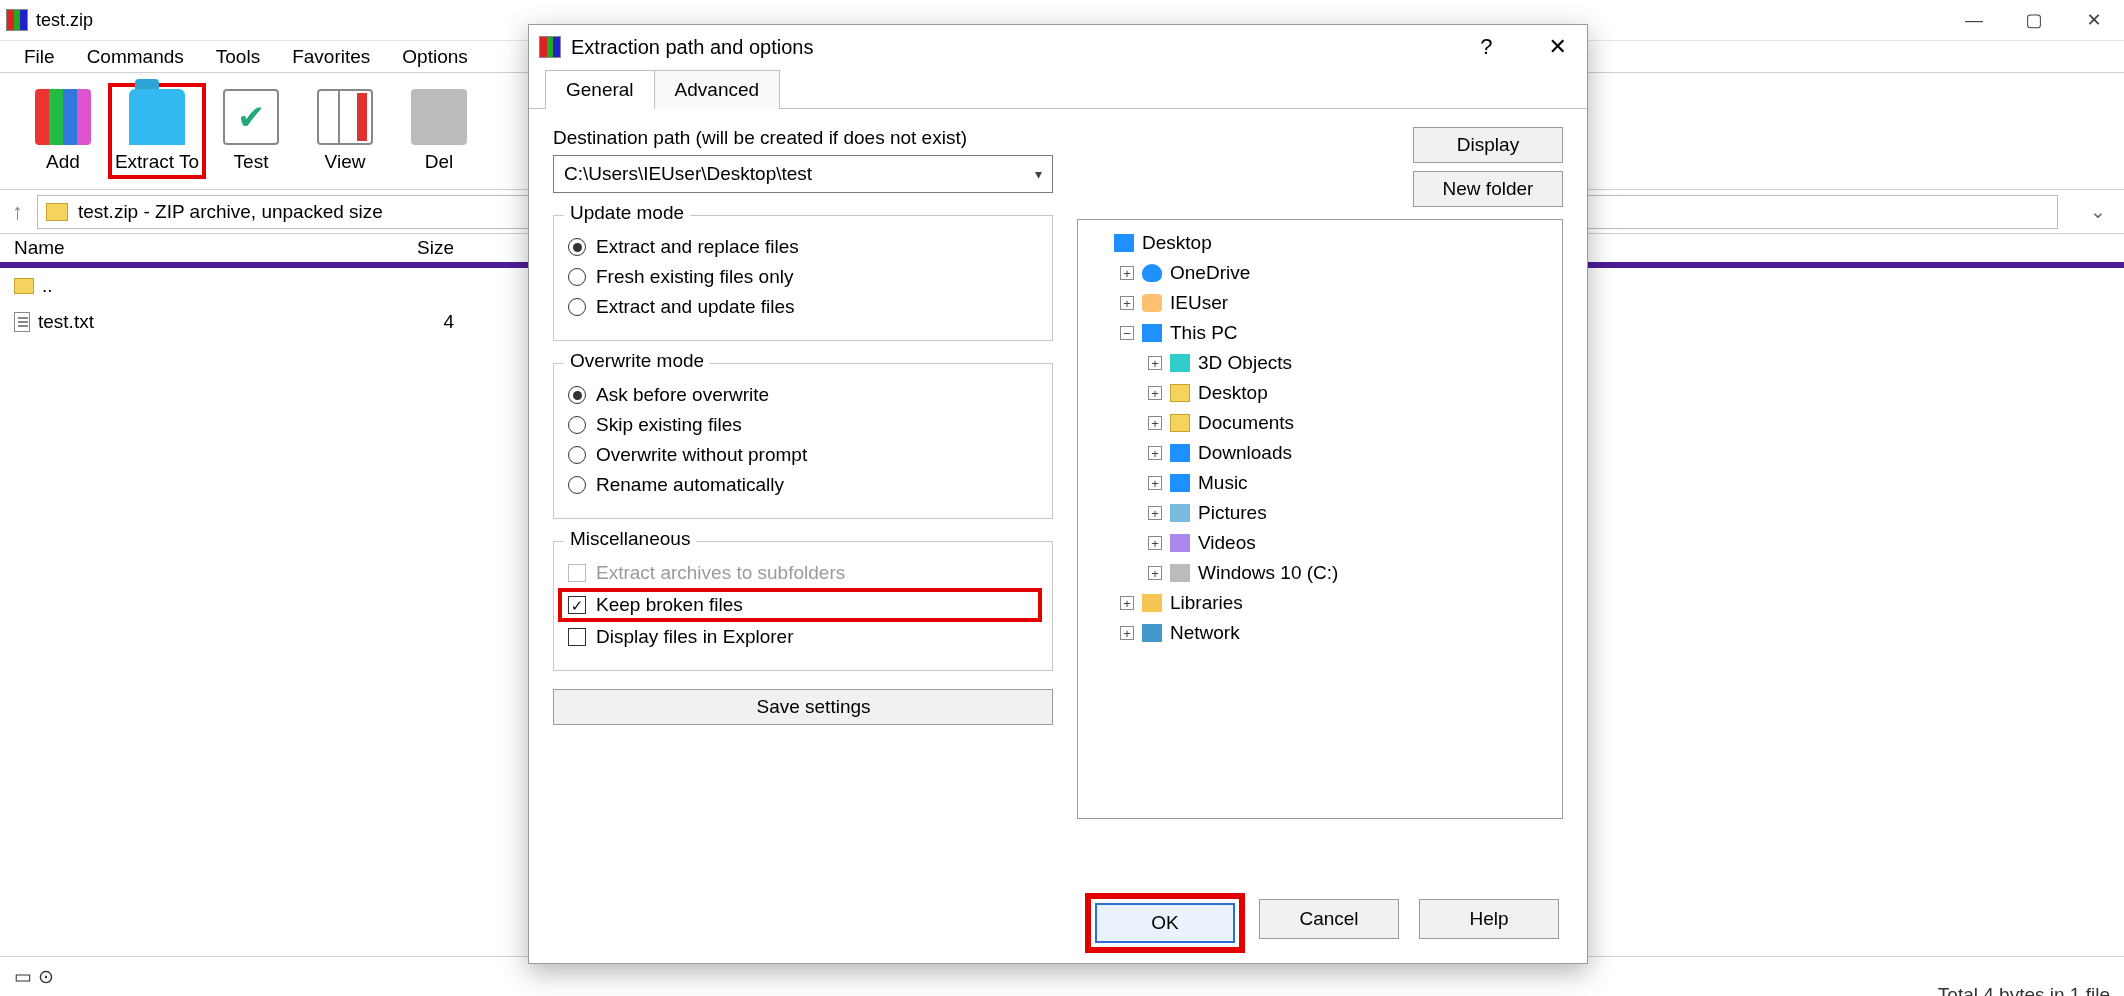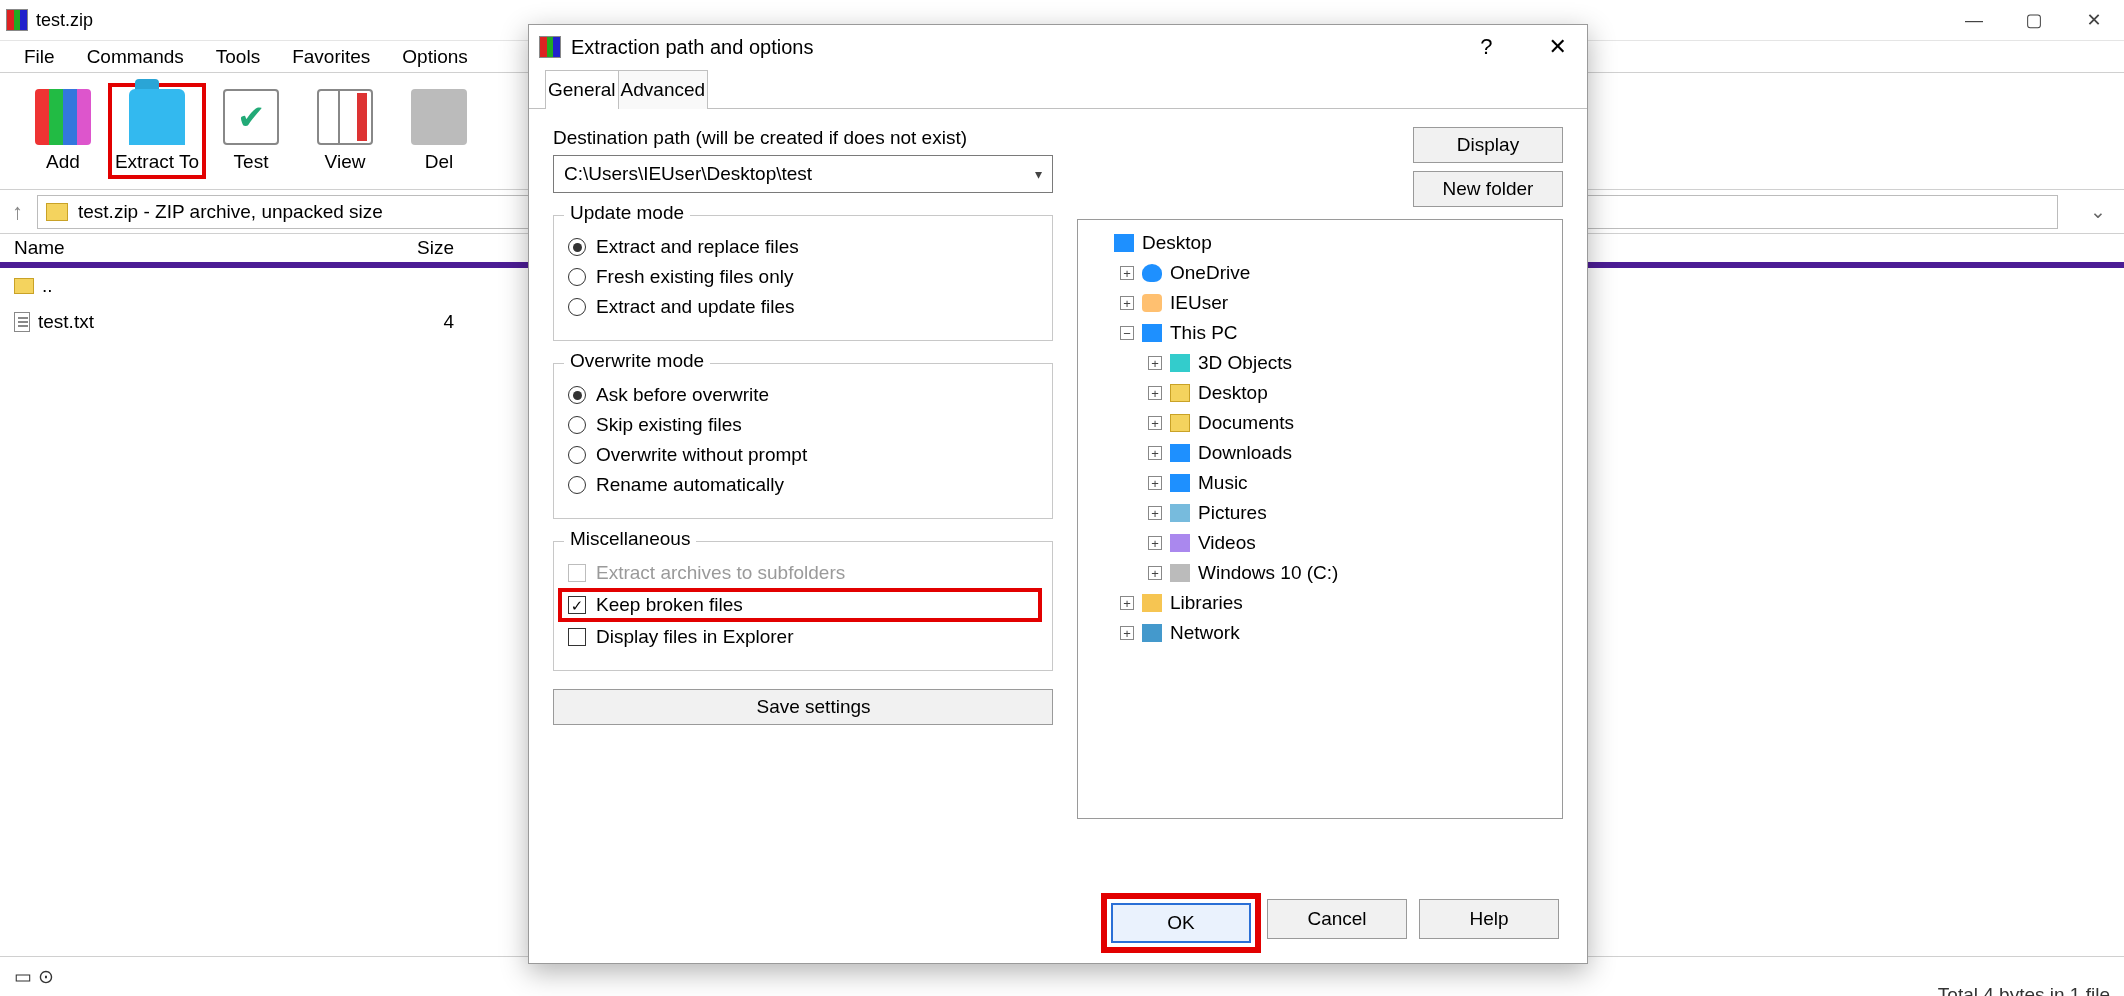--- a/index.html
+++ b/index.html
@@ -48,21 +48,21 @@
 .statusbar .sright{margin-left:auto;margin-top:37px;}
 
 
 .dialog { position:absolute; left:528px; top:24px; width:1060px; height:940px; background:#fff; border:1px solid #9a9a9a; box-shadow:0 8px 26px rgba(0,0,0,.3);}
 .dlg-titlebar{height:44px;display:flex;align-items:center;padding:0 10px;}
 .dlg-titlebar .app-icon{width:22px;height:22px;margin-right:10px;background:linear-gradient(to right,#d22,#d22 33%,#2a2 33%,#2a2 66%,#22c 66%);border:1px solid #888;}
 .dlg-title{font-size:20px;}
 .dlg-titlebar .right{margin-left:auto;display:flex;gap:36px;align-items:center;}
 .dlg-titlebar .right span{font-size:22px;padding:6px 10px;}
 .tabs{height:40px;display:flex;align-items:flex-end;padding-left:16px;border-bottom:1px solid #c0c0c0;}
-.tab{padding:8px 2px;border:1px solid #c0c0c0;border-bottom:none;background:#f9f9f9;margin-right:-1px;font-size:19px;position:relative;top:1px;}
+.tab{padding:8px 20px;border:1px solid #c0c0c0;border-bottom:none;background:#f9f9f9;margin-right:-1px;font-size:19px;position:relative;top:1px;}
 .tab.active{background:#fff;z-index:1;}
 .dlg-body{padding:18px 24px 10px;display:flex;gap:24px;}
 .leftcol{width:500px;}
 .rightcol{flex:1;}
 .dest-label{font-size:19px;margin-bottom:6px;}
 .combo{flex:1;height:38px;border:1px solid #7a7a7a;display:flex;align-items:center;padding:0 10px;justify-content:space-between;}
 .combo .chev{font-size:14px;color:#444;}
 .side-btns{display:flex;flex-direction:column;gap:8px;}
 .btn{min-width:150px;height:36px;border:1px solid #9a9a9a;background:#f1f1f1;display:flex;align-items:center;justify-content:center;font-size:19px;}
 .group{border:1px solid #c8c8c8;margin-top:22px;padding:12px 14px 14px;position:relative;}
@@ -89,21 +89,21 @@
 .i-fold{background:#f4d35e;border:1px solid #c9a227;}
 .i-3d{background:#3cc;}
 .i-down{background:#1e90ff;}
 .i-music{background:#1e90ff;}
 .i-pic{background:#7bd;}
 .i-vid{background:#a8e;}
 .i-drive{background:#bbb;}
 .i-lib{background:#f6c552;}
 .i-net{background:#49c;}
 
-.dlg-footer{position:absolute;left:0;right:0;bottom:16px;display:flex;justify-content:flex-end;gap:12px;padding-right:28px;}
+.dlg-footer{position:absolute;left:0;right:0;bottom:16px;display:flex;justify-content:flex-end;gap:20px;padding-right:28px;}
 .dlg-footer .fbtn{width:140px;height:40px;border:1px solid #9a9a9a;background:#f1f1f1;display:flex;align-items:center;justify-content:center;font-size:19px;}
 .dlg-footer .fbtn.primary{border:2px solid #2a6fd6;background:#eaf2fd;}
 .dlg-footer .hi{outline:6px solid #e20000;padding:4px;}
 
 .rightpane{display:flex;flex-direction:column;}
 .rightpane .side-btns{align-self:flex-end;margin-bottom:12px;}
 </style>
 </head>
 <body>
 

